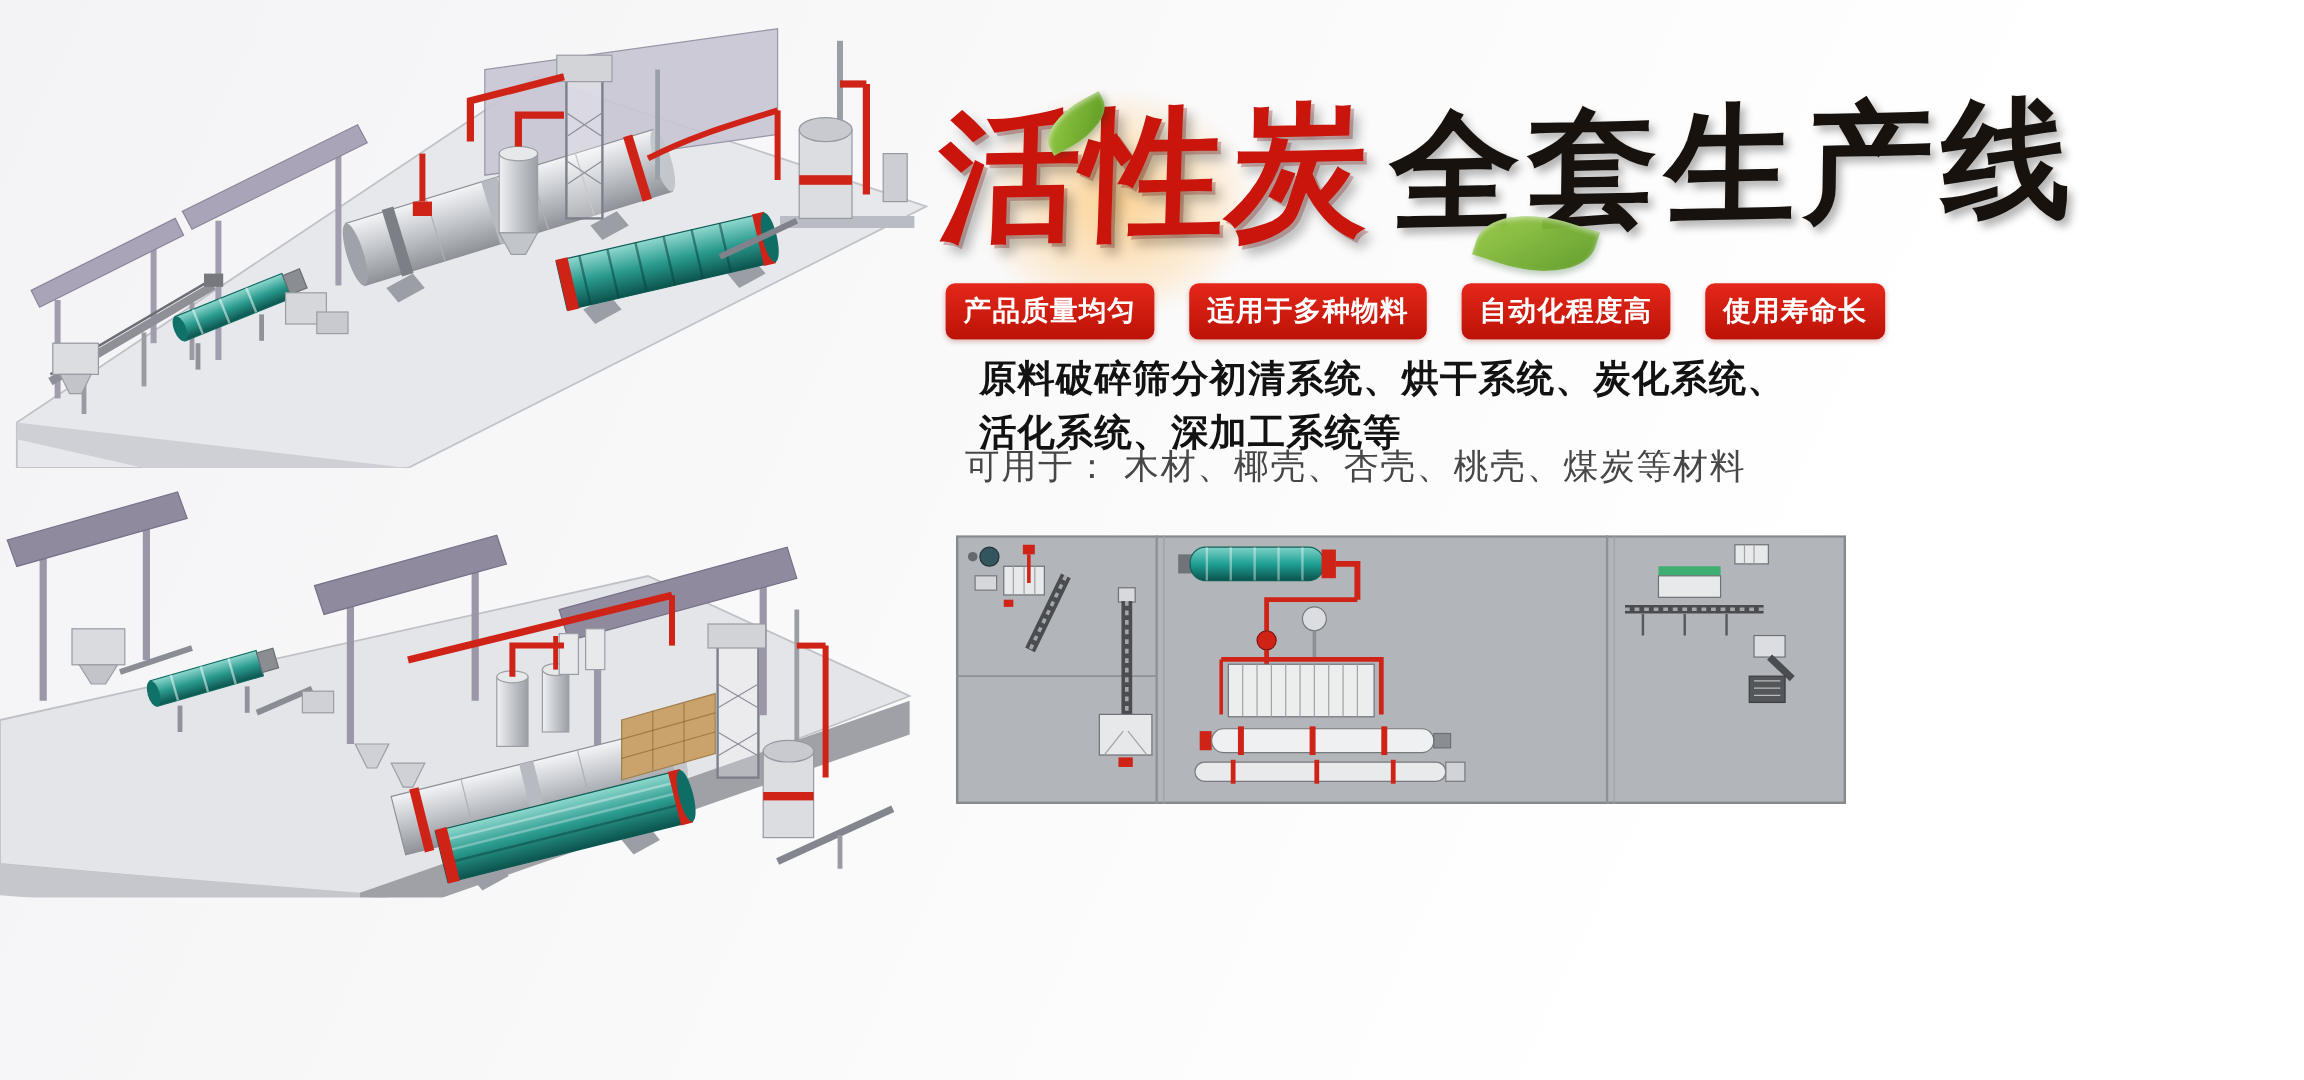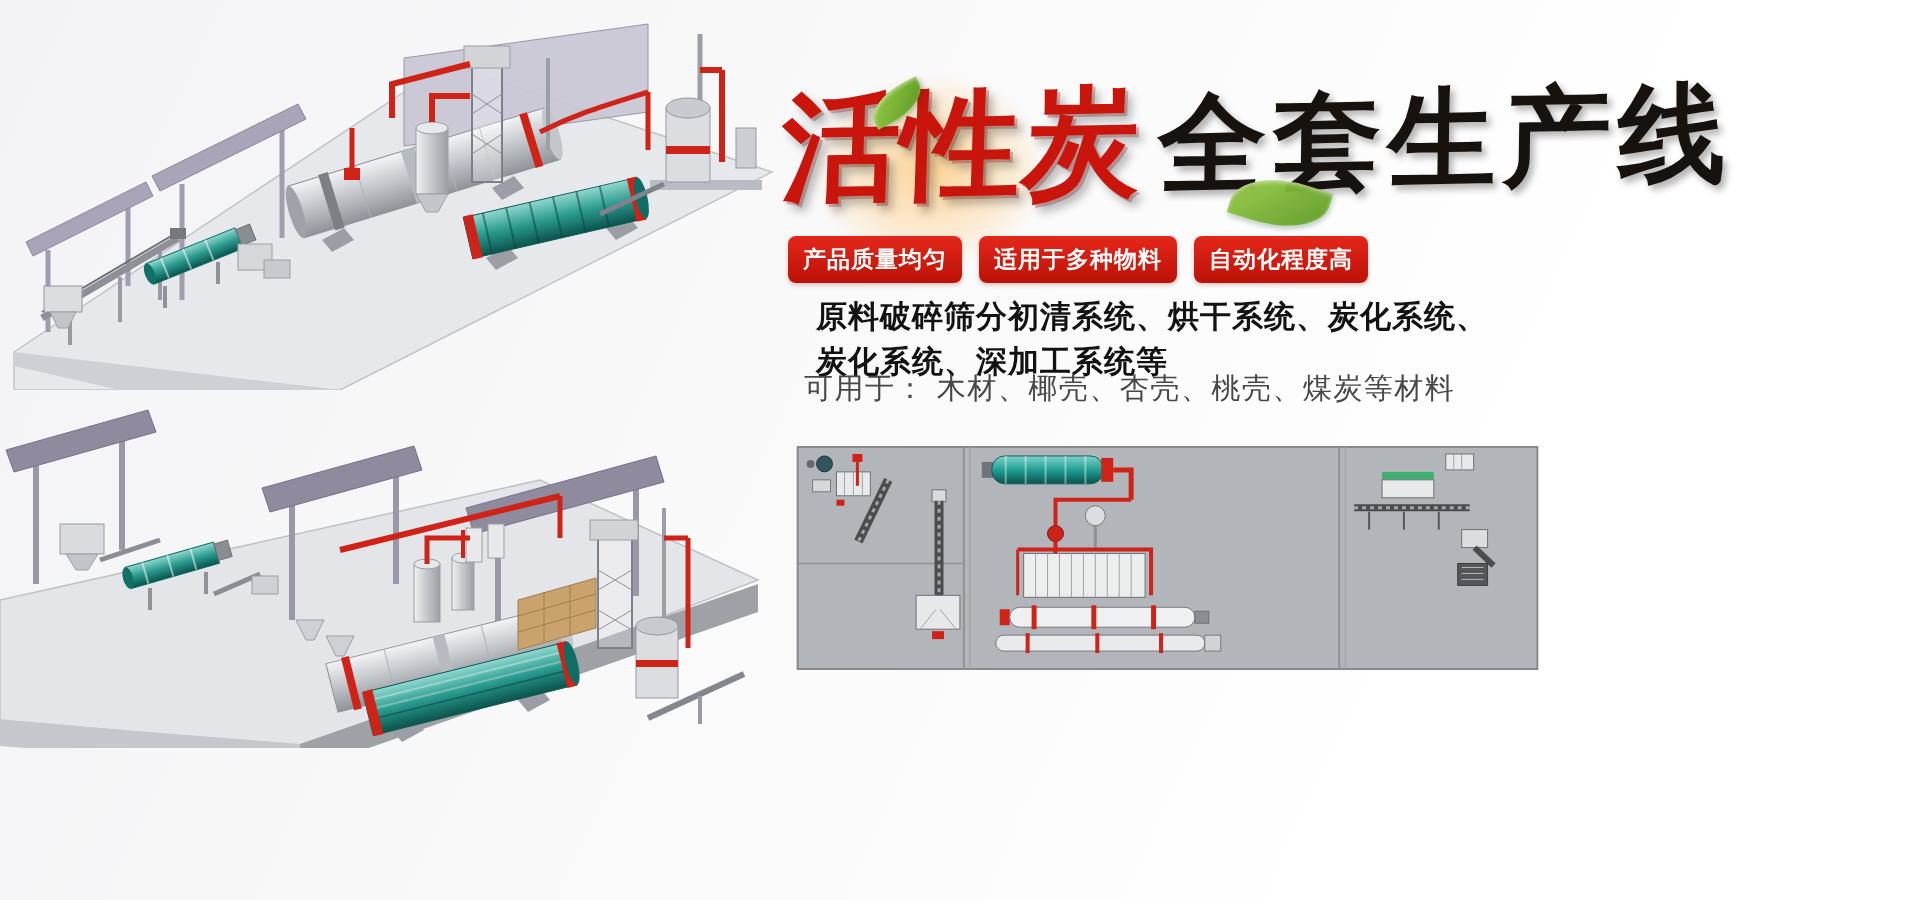--- a/index.html
+++ b/index.html
@@ -32,21 +32,21 @@
   .leaf{position:absolute;pointer-events:none;}
   .leaf-shape{
     width:100%;height:100%;
     background:linear-gradient(135deg,#9ed04a,#55941f);
     border-radius:75% 0 75% 0;
     box-shadow:inset 0 2px 4px rgba(255,255,255,.5), 2px 3px 5px rgba(0,60,0,.25);
   }
   .leaf-1{left:868px;top:88px;width:58px;height:30px;transform:rotate(-28deg);}
   .leaf-2{left:1232px;top:178px;width:96px;height:50px;transform:rotate(18deg);opacity:.95;}
   .badges{
-    position:absolute;left:788px;top:236px;display:flex;gap:17px;align-items:flex-end;
+    position:absolute;left:788px;top:236px;display:flex;gap:29px;align-items:flex-end;
   }
   .badge{
     background:linear-gradient(#e4271a,#bc1207);
     color:#ffffff;font-weight:700;font-size:23px;letter-spacing:1px;
     padding:8px 15px;border-radius:8px;white-space:nowrap;
     box-shadow:0 2px 4px rgba(140,10,0,.25);
   }
   .desc{
     position:absolute;left:792px;top:294px;
     font-size:31px;font-weight:800;color:#121212;line-height:45px;letter-spacing:1px;
@@ -329,25 +329,26 @@
       <div class="leaf-shape"></div>
     </div>
   <div class="leaf leaf-2">
       <div class="leaf-shape"></div>
     </div>
 
   <div class="badges">
     <span class="badge">产品质量均匀</span>
     <span class="badge">适用于多种物料</span>
     <span class="badge">自动化程度高</span>
+    <span class="badge">使用寿命长</span>
   </div>
 
   <div class="desc">
     <div>原料破碎筛分初清系统、烘干系统、炭化系统、</div>
-    <div>炭化系统、深加工系统等</div>
+    <div>活化系统、深加工系统等</div>
   </div>
 
   <div class="materials">可用于： 木材、椰壳、杏壳、桃壳、煤炭等材料</div>
 
   <div class="schematic-wrap">
     <svg width="745" height="224" viewBox="0 0 745 225">
       <defs>
         <linearGradient id="tealCylS" x1="0" y1="0" x2="0" y2="1">
           <stop offset="0" stop-color="#7fd2c8"></stop>
             <stop offset="0.5" stop-color="#1fa094"></stop>

